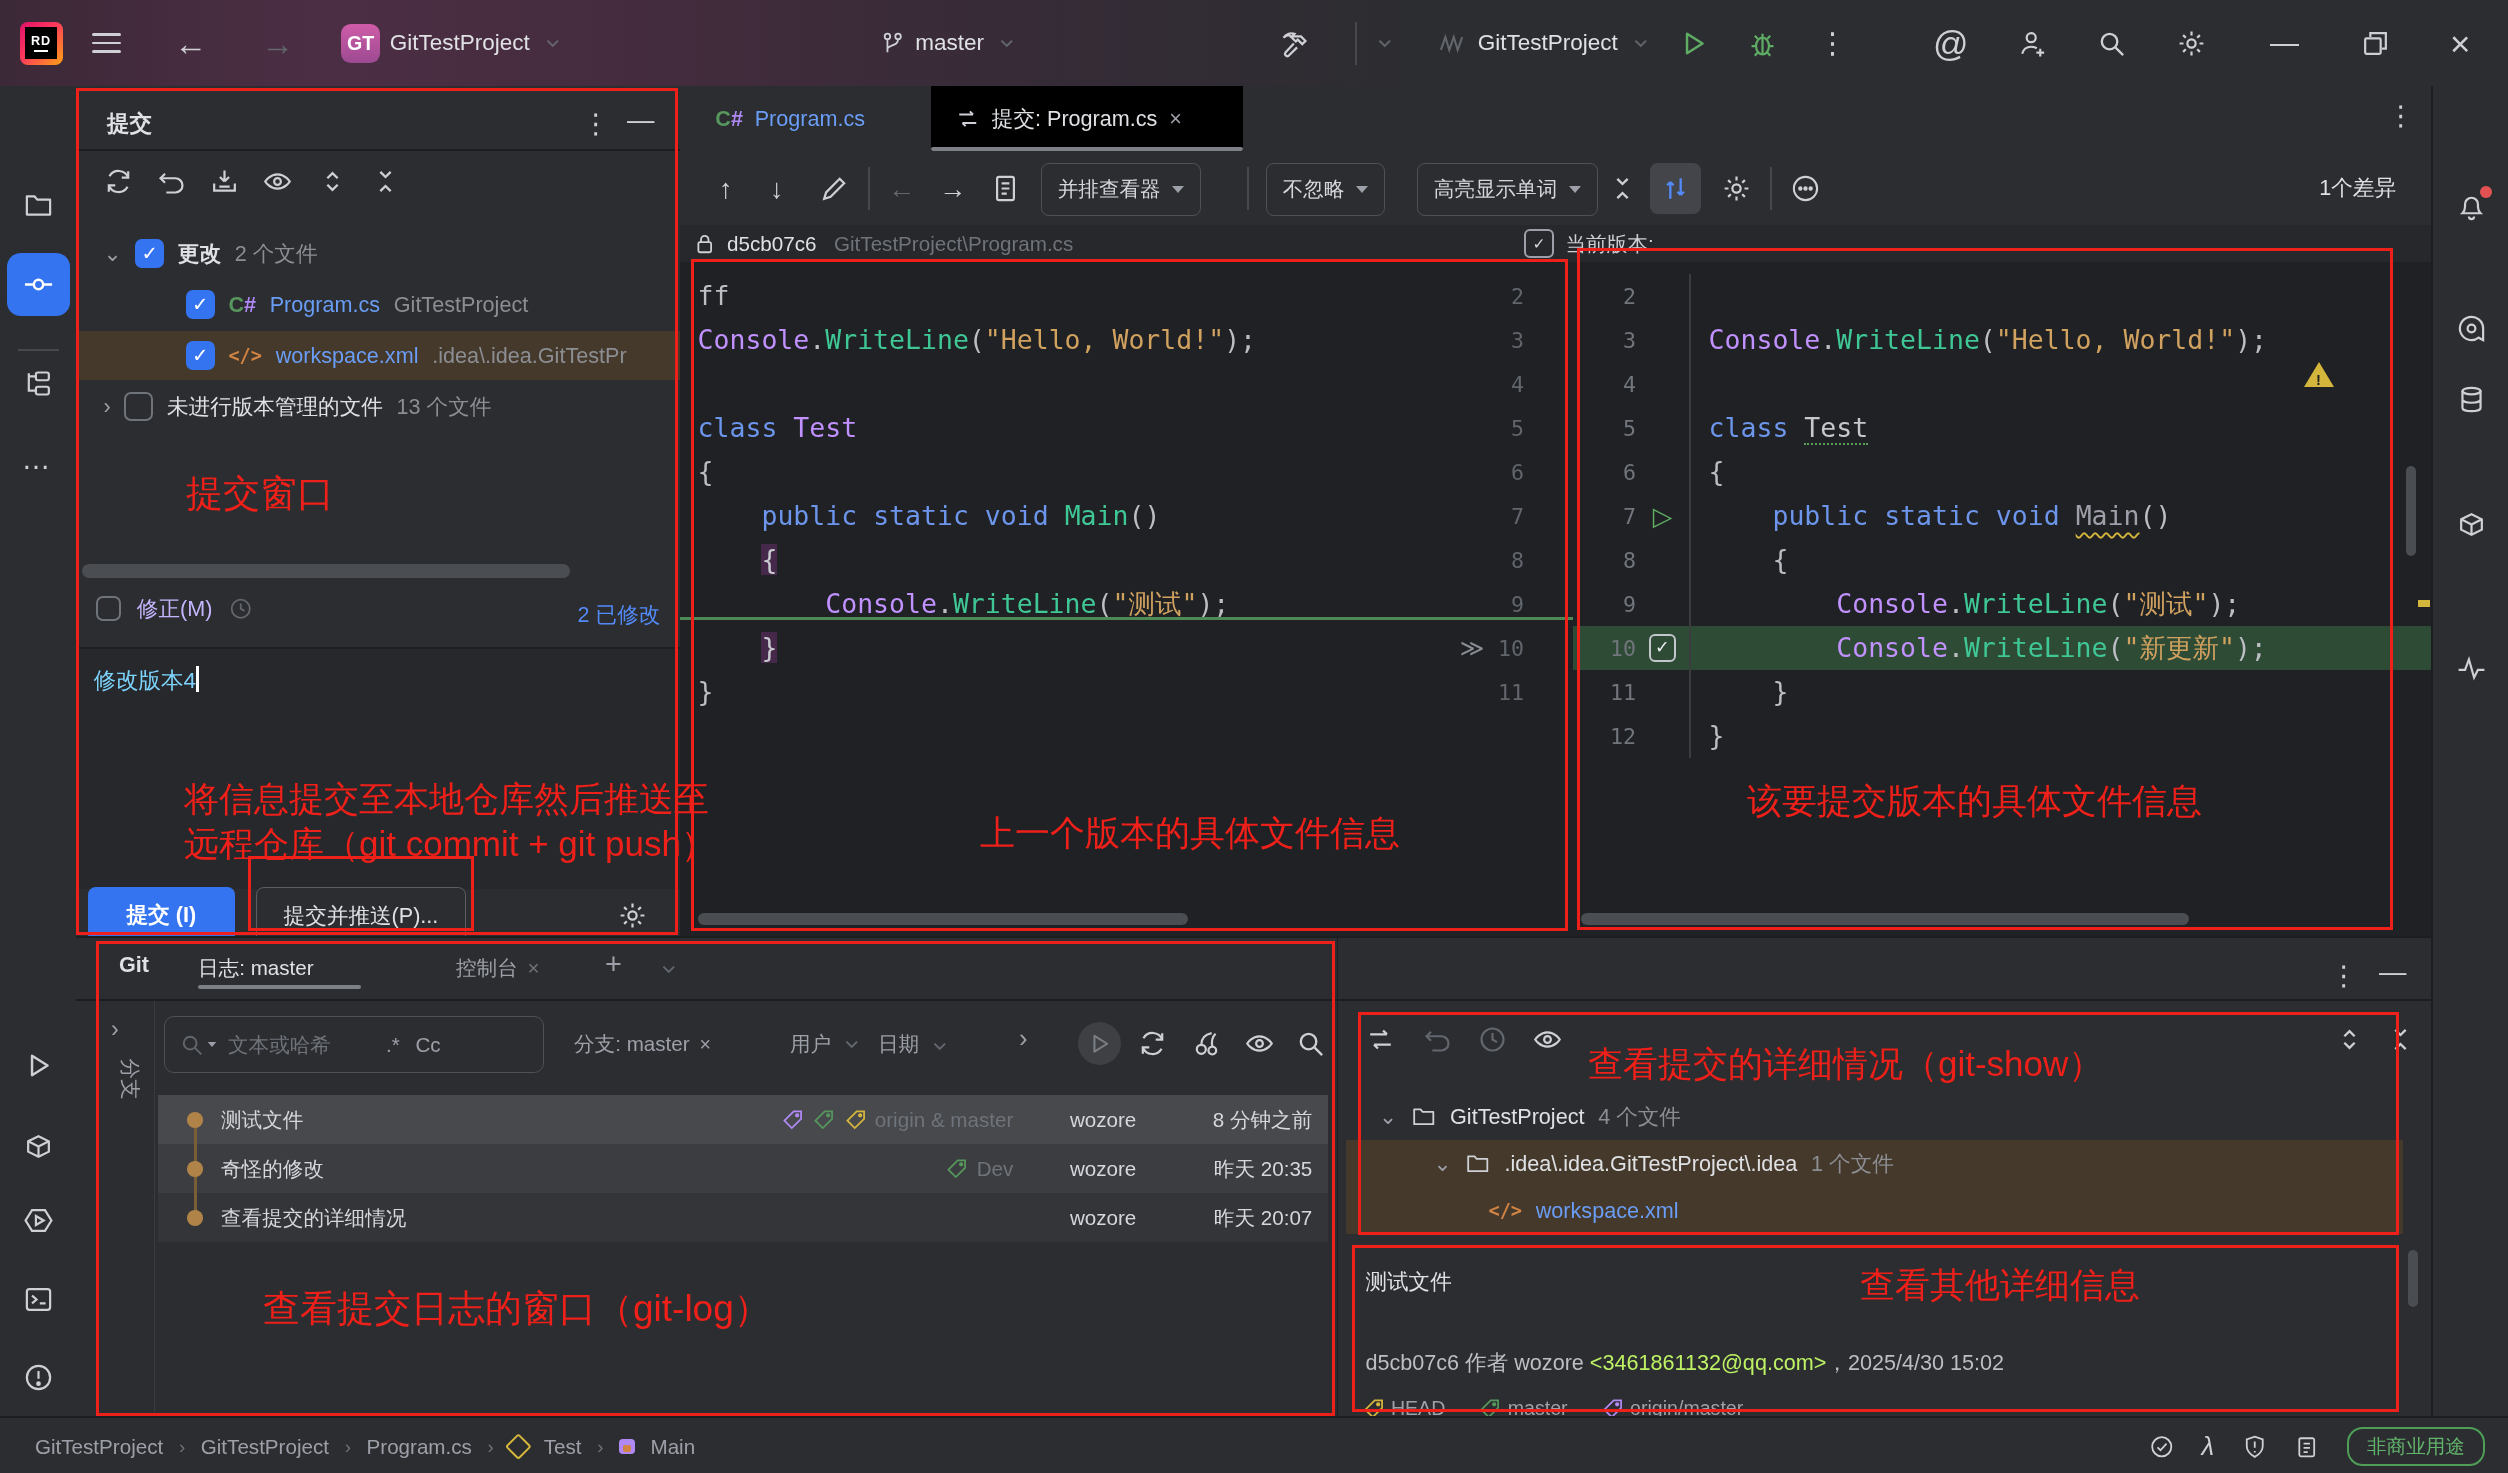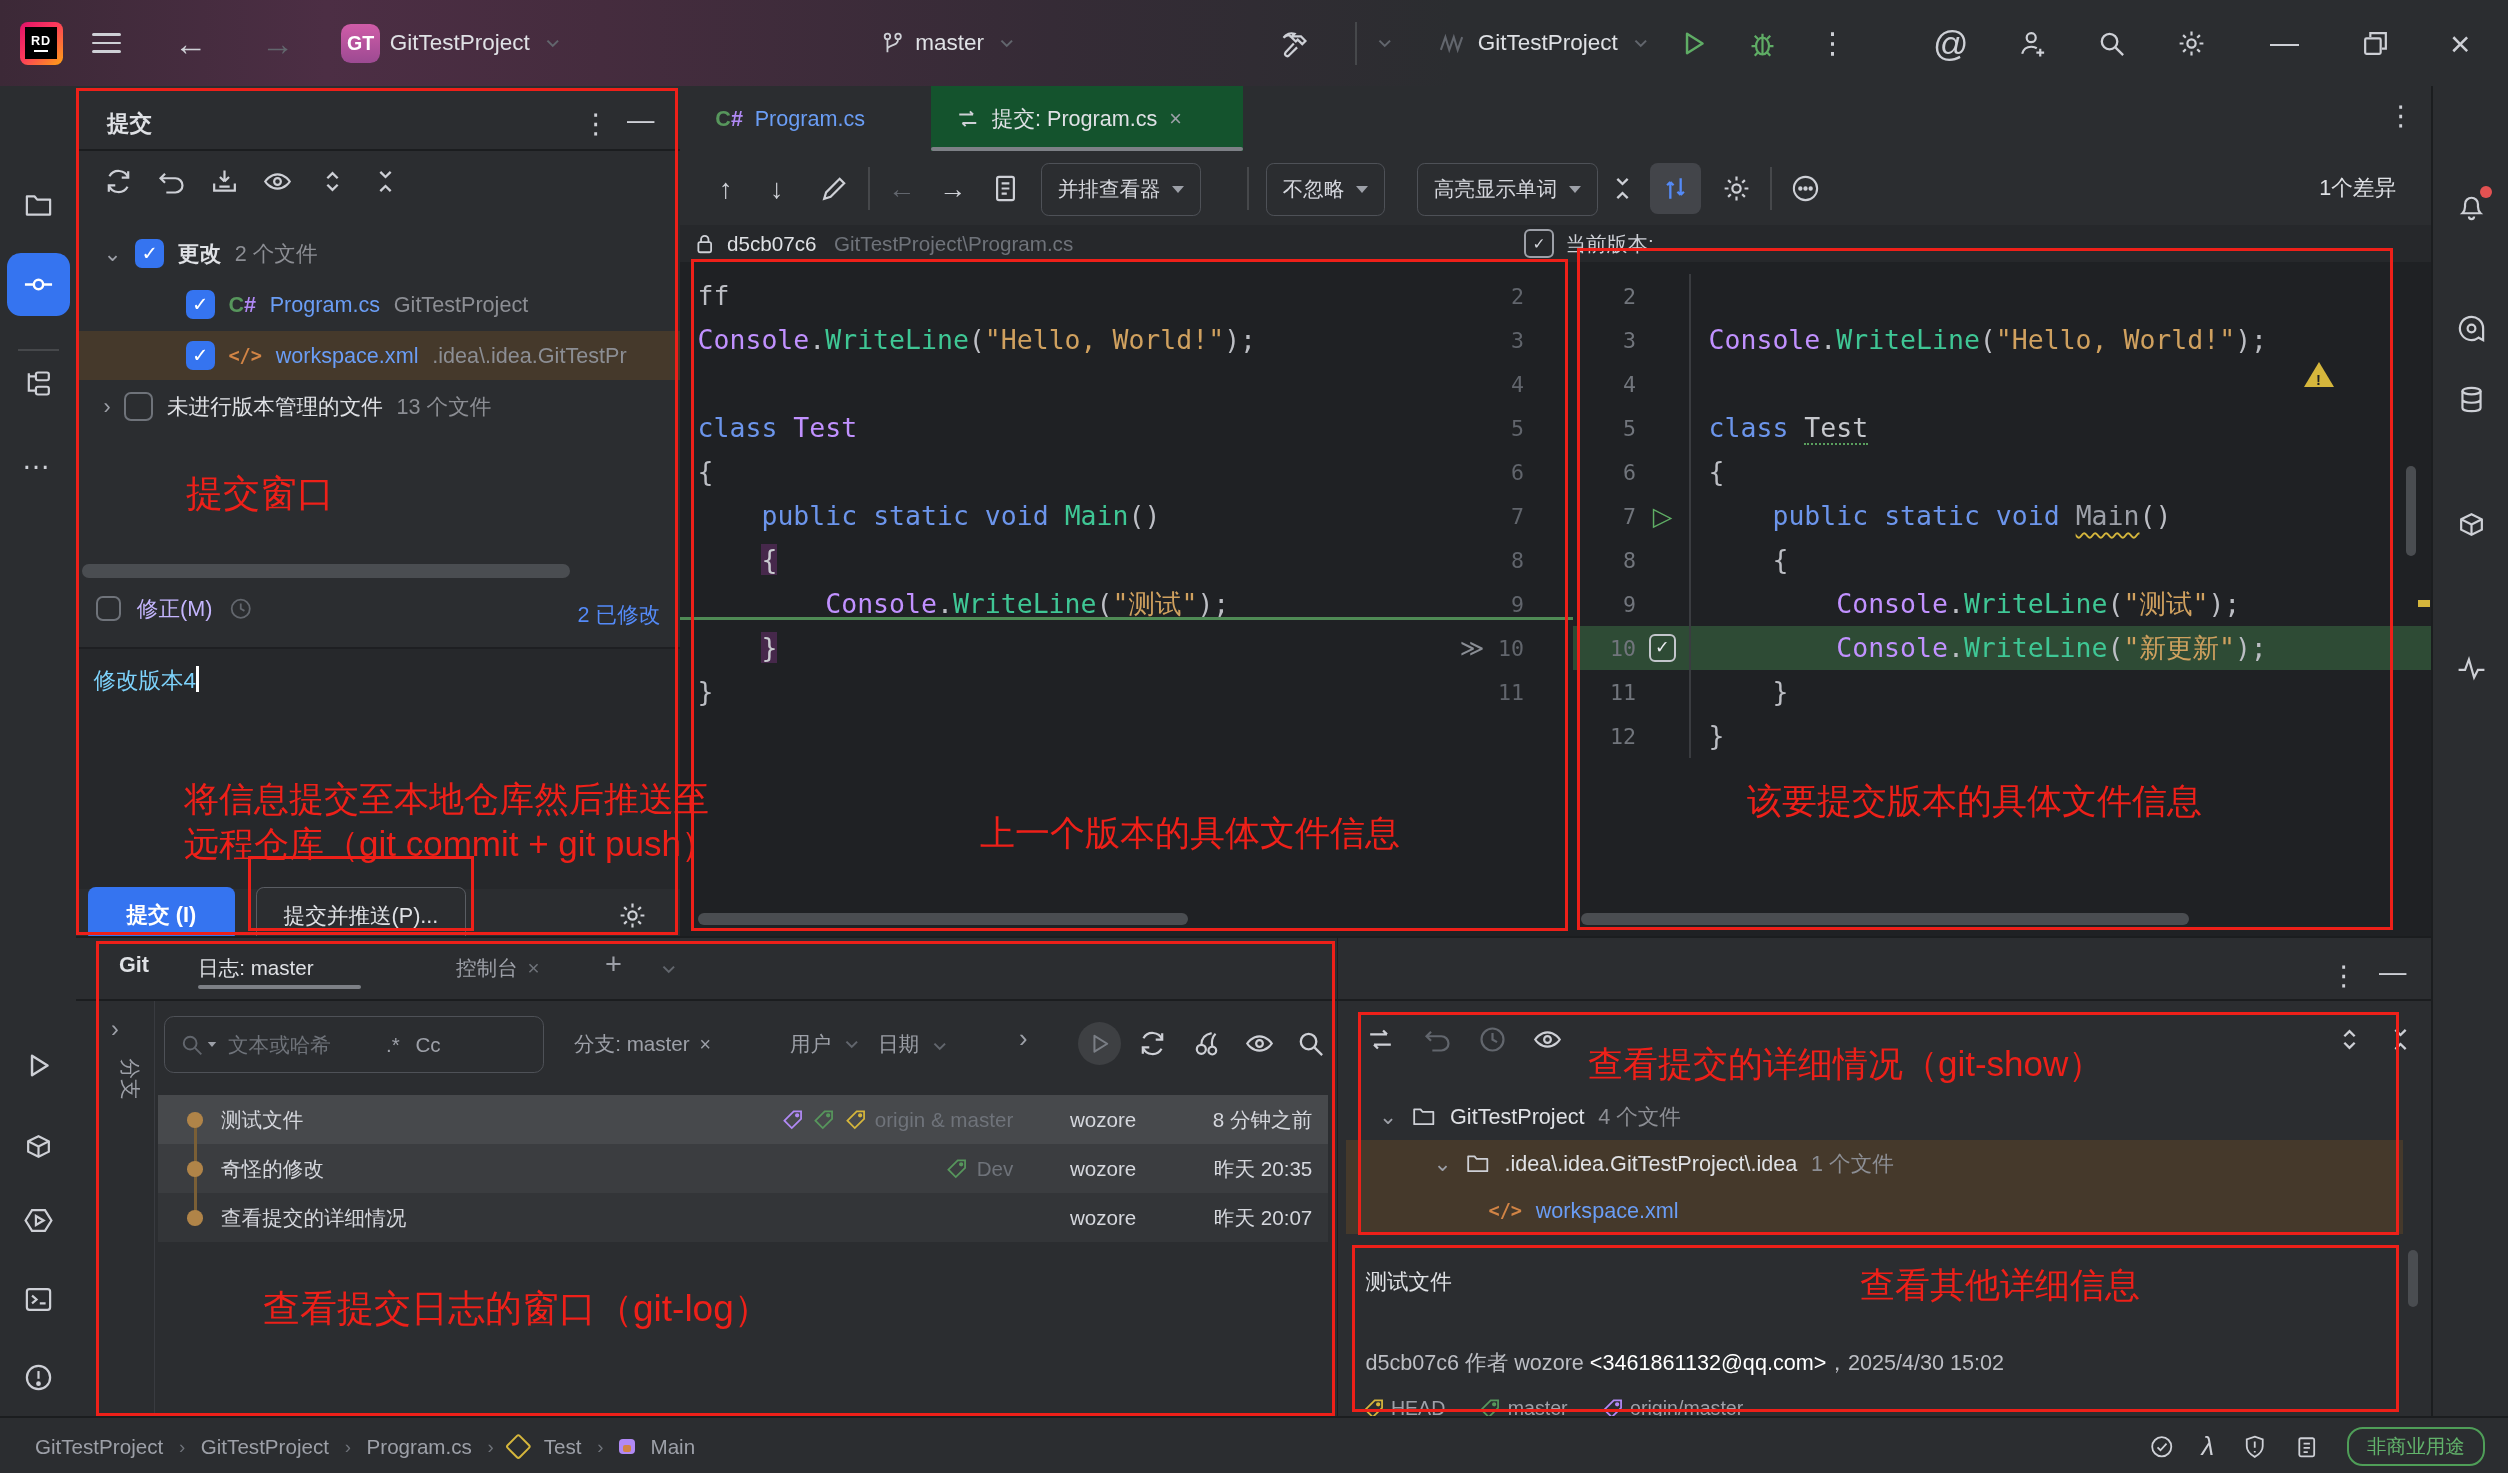--- a/index.html
+++ b/index.html
@@ -46,21 +46,21 @@
   .csico i{color:#b189f5;font-style:normal;font-weight:bold}
   .xmlico{color:#d28445;font-family:"DejaVu Sans Mono",monospace;font-size:18.6px;font-weight:bold}
   #msgarea{left:0;top:561px;width:604px;height:240px;background:#26282b;border-top:2px solid #1e1f22}
   .btn-blue{background:#3574f0;border-radius:7.8px;color:#fff;font-size:21.6px;font-weight:bold;display:flex;align-items:center;justify-content:center}
   .btn-ghost{background:#2b2d30;border:1px solid #5a5d63;border-radius:7.8px;color:#dfe1e5;font-size:21.6px;display:flex;align-items:center;justify-content:center}
   .scrollthumb{background:#4a4d51;border-radius:6.9px}
   
   #editor{left:680px;top:86px;width:1751px;height:850px;background:#1f2124}
   #tabbar{position:absolute;left:0;top:0;width:1751px;height:65px;background:#2b2d30;border-bottom:2px solid #1b1d1f}
   .tab{position:absolute;top:0;height:65px;display:flex;align-items:center;gap:11.8px;font-size:21.6px;padding:0 23.5px}
-  .tab.active{background:#14532d}
+  .tab.active{background:#000000}
   .tab .under{position:absolute;left:0;bottom:0;width:100%;height:3.9px;background:#7d8086;border-radius:2px}
   #dtoolbar{position:absolute;left:0;top:65px;width:1751px;height:74px;background:#2b2d30;display:flex;align-items:center}
   .ddl{display:flex;align-items:center;gap:11.8px;border:1px solid #4e5157;border-radius:7.8px;height:51px;padding:0 15.7px;font-size:20.6px;color:#d5d7dd;position:absolute;top:11.8px}
   #fileheader{position:absolute;left:0;top:139px;width:1751px;height:37px;background:#26282b;display:flex;align-items:center;font-size:20.6px}
   .pane{position:absolute;top:176px;height:673px;background:#1f2124;overflow:hidden}
   #pane-old{left:0;width:893px}
   #pane-new{left:893px;width:858px}
   .rows{padding-top:12px}
   .crow{height:44px;align-items:center}
   #pane-old .crow{display:grid;grid-template-columns:739px 154px}
@@ -867,21 +867,21 @@
           <span class="meta">1 个文件</span>
         </div>
         <div class="drow brown" style="top: 249px;">
           <span style="width: 129px; flex: 0 0 auto;"></span>
           <span class="xmlico">&lt;/&gt;</span>
           <span class="bluefile">workspace.xml</span>
         </div>
       </div>
     <div class="abs" style="left:27.4px;top:329px;font-size:21.6px;color:#dfe1e5">测试文件</div>
     <div class="abs" style="left:27.4px;top:410px;font-size:21.6px;color:#bcbec4">
-      <span>d5cb07c6 作者 wozore </span><span style="color:#ffffff">&lt;3461861132@qq.com&gt;</span><span>，2025/4/30 15:02</span>
+      <span>d5cb07c6 作者 wozore </span><span style="color:#bef264">&lt;3461861132@qq.com&gt;</span><span>，2025/4/30 15:02</span>
     </div>
     <div id="refs-row" class="abs" style="left:23.5px;top:459px;display:flex;gap:33px">
         <span class="taglab">
           <svg class="mini-ico" style="color: rgb(213, 182, 60);" viewBox="0 0 24 24" width="23.5" height="23.5">
             <use href="#i-tag"></use>
           </svg>
           <span>HEAD</span>
         </span>
         <span class="taglab">
           <svg class="mini-ico" style="color: rgb(87, 150, 92);" viewBox="0 0 24 24" width="23.5" height="23.5">

